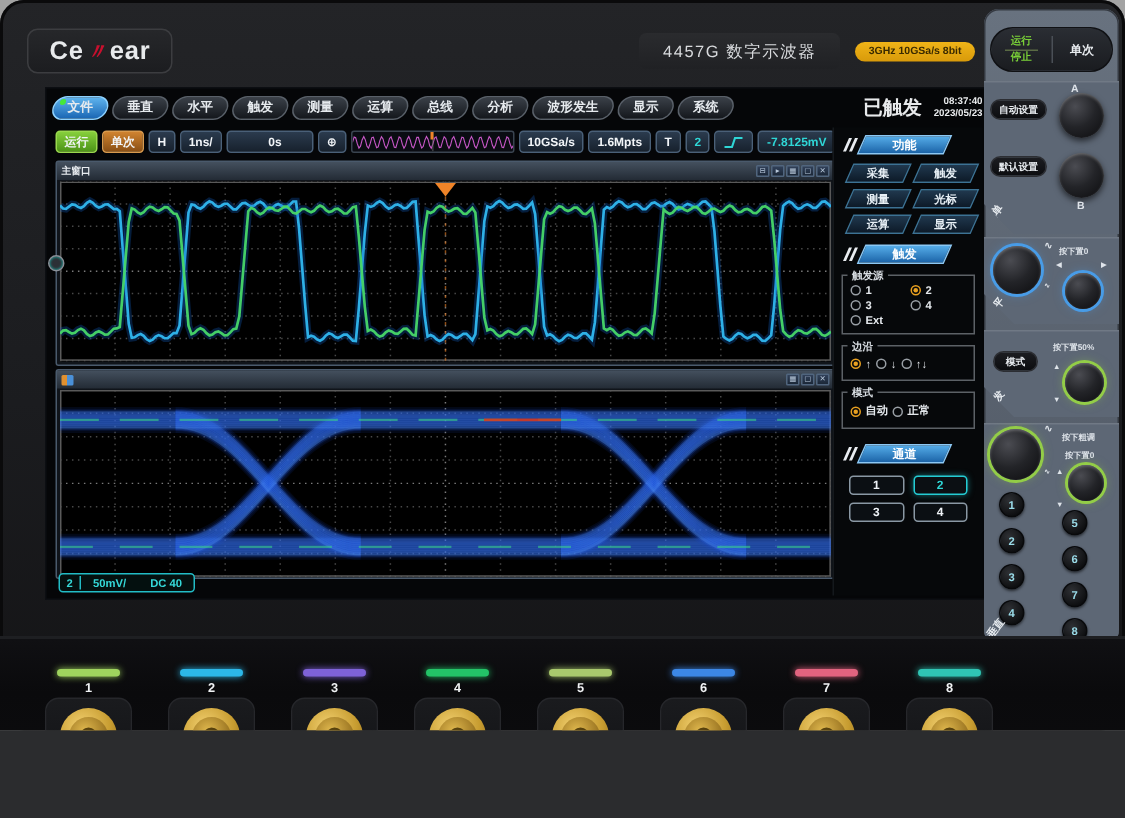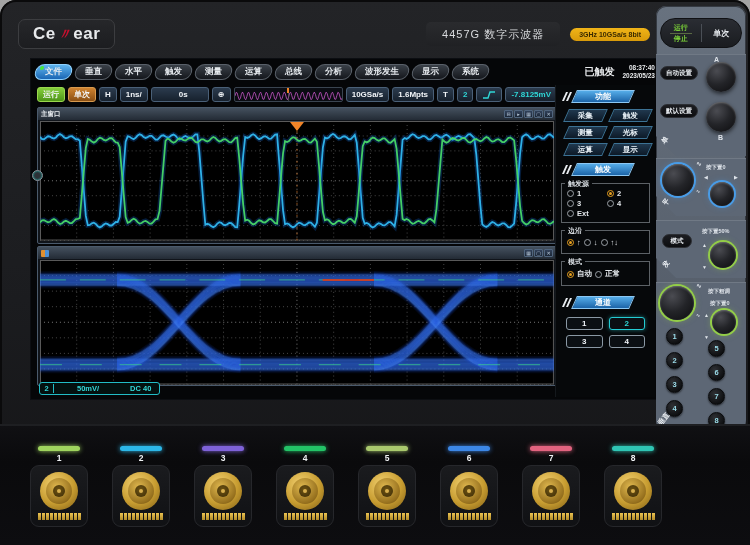--- a/index.html
+++ b/index.html
@@ -1,35 +1,35 @@
 <!DOCTYPE html>
 <html><head>
 <meta charset="utf-8">
 <style>
   html,body{margin:0;padding:0;background:#2b2c2e;}
   *{box-sizing:border-box;font-family:"Liberation Sans","DejaVu Sans",sans-serif;}
-  .stage{position:relative;width:750px;height:545px;overflow:hidden;background:#a3a3a3;}
+  .stage{position:relative;width:750px;height:487px;overflow:hidden;background:#a3a3a3;}
   .device{position:absolute;inset:0;border-radius:16px;background:linear-gradient(180deg,#232427 0%,#1b1c1f 55%,#141416 100%);box-shadow:inset 0 0 0 2px #0a0a0b;}
 
   
   .top-bar{position:absolute;left:18px;top:14px;right:100px;height:40px;display:flex;align-items:center;}
   .logo{display:flex;align-items:center;height:30px;padding:0 14px;border:1px solid #3c3d40;border-radius:7px;background:linear-gradient(180deg,#26272a,#1c1d20);}
   .logo span{color:#e8eaec;font-size:17px;font-weight:bold;letter-spacing:.5px;}
   .logo .slash{color:#c8102e;font-style:italic;font-weight:bold;margin:0 1px;font-size:15px;}
   .model-title{margin-left:auto;height:24px;display:flex;align-items:center;padding:0 16px;border-radius:5px;background:linear-gradient(180deg,#2a2b2e,#202124);color:#d8dadd;font-size:11px;font-weight:normal;letter-spacing:1px;}
   .spec-badge{margin-left:10px;height:13px;display:flex;align-items:center;padding:0 9px;border-radius:7px;background:linear-gradient(180deg,#f0b418,#d89a0a);color:#3a2a00;font-size:7px;font-weight:bold;}
 
   
   .screen{position:absolute;left:30px;top:58px;width:628px;height:342px;background:#050608;border:1px solid #0c0e12;}
   .menu-bar{position:absolute;left:4px;top:2px;right:2px;height:22px;display:flex;align-items:center;}
   .tab{position:relative;height:16px;padding:0 9px;margin-right:3px;background:linear-gradient(180deg,#3a4048,#14171c);border:1px solid #596069;border-radius:8px;transform:skewX(-14deg);display:flex;align-items:center;cursor:pointer;}
   .tab span{transform:skewX(14deg);color:#e6eaee;font-size:8.5px;font-weight:bold;white-space:nowrap;}
   .tab.active{background:linear-gradient(180deg,#5fb4ee,#1a66b4);border-color:#8ed2ff;}
   .tab.active::after{content:'';position:absolute;top:1px;left:3px;width:4px;height:4px;border-radius:50%;background:#46e83a;}
-  .trig-state{margin-left:8px;color:#e8eaec;font-size:10px;font-weight:bold;white-space:nowrap;}
+  .trig-state{margin-left:8px;color:#e8eaec;font-size:13px;font-weight:bold;white-space:nowrap;}
   .clock{margin-left:8px;text-align:right;color:#e8eaec;font-size:6.5px;line-height:8px;font-weight:bold;white-space:nowrap;}
 
   .status-bar{position:absolute;left:6px;top:26px;width:520px;height:19px;display:flex;align-items:center;gap:3px;}
   .sb{height:15px;padding:0 5px;background:linear-gradient(180deg,#2b3b4e,#17212d);border:1px solid #4a6078;border-radius:3px;color:#f2f5f8;font-size:8px;font-weight:bold;display:flex;align-items:center;justify-content:center;white-space:nowrap;}
   .sb.green{background:linear-gradient(180deg,#86cf3c,#4d9417);border-color:#9ad84e;}
   .sb.orange{background:linear-gradient(180deg,#cf8330,#8a4f14);border-color:#d89a4e;}
   .sb.teal{color:#2fd6d6;}
   .sb.wide{min-width:58px;padding-left:12px;}
   .preview{flex:1 1 auto;height:15px;background:#0a0c12;border:1px solid #3a4450;border-radius:2px;position:relative;overflow:hidden;}
   .preview .pm{position:absolute;left:50%;top:0;width:2px;height:5px;margin-left:-1px;background:#f08428;}
@@ -39,21 +39,21 @@
   .wtitle{height:12px;background:linear-gradient(180deg,#44505e,#232b35);display:flex;align-items:center;padding:0 3px;}
   .wtitle .wt{color:#e8ecf0;font-size:6.5px;font-weight:bold;}
   .wbtns{margin-left:auto;display:flex;gap:1px;}
   .wb{width:9px;height:8px;background:linear-gradient(180deg,#31415a,#1b2737);border:1px solid #50657e;color:#b8c8da;font-size:5px;line-height:6px;text-align:center;border-radius:1px;cursor:pointer;}
   .plot{position:absolute;left:2px;right:2px;top:13px;bottom:2px;background:#000;}
   .plot svg{position:absolute;inset:0;}
   .lvl-marker{position:absolute;left:-6px;top:46%;width:11px;height:11px;border-radius:50%;background:#2c3036;border:1px solid #8a9098;box-shadow:inset 0 0 2px #18d0c0;}
 
   .channel-badge{position:absolute;left:8px;bottom:4px;height:13px;display:flex;align-items:center;border:1px solid #22bcc6;border-radius:3px;background:#04100f;color:#35d8d8;font-size:7.5px;font-weight:bold;}
   .channel-badge .cb-num{width:14px;text-align:center;border-right:1px solid #22bcc6;}
-  .channel-badge .cb-scale,.channel-badge .cb-coup{padding:4px 8px;margin-left:15px;}
+  .channel-badge .cb-scale,.channel-badge .cb-coup{padding:4px 8px;}
 
   
   .side-menu{position:absolute;right:2px;top:26px;width:100px;bottom:2px;background:#06080a;border-left:1px solid #14181c;padding:2px 4px;}
   .hdr{position:relative;margin:3px 0 4px 14px;width:58px;height:13px;transform:skewX(-24deg);background:linear-gradient(180deg,#55acе8,#1c64a8);background:linear-gradient(180deg,#55ace8,#1c64a8);border:1px solid #8cc8f4;display:flex;align-items:center;justify-content:center;}
   .hdr span{transform:skewX(24deg);color:#fff;font-size:8px;font-weight:bold;}
   .hdr::before{content:'';position:absolute;left:-7px;top:1px;width:2px;height:9px;background:#e8ecf0;transform:skewX(0deg);}
   .hdr::after{content:'';position:absolute;left:-11px;top:1px;width:2px;height:9px;background:#e8ecf0;}
   .fn-grid{display:grid;grid-template-columns:1fr 1fr;gap:4px 6px;padding:2px 2px 4px 6px;}
   .fn-btn{height:13px;transform:skewX(-24deg);background:linear-gradient(180deg,#20384e,#0d1a28);border:1px solid #3c7294;display:flex;align-items:center;justify-content:center;cursor:pointer;}
   .fn-btn span{transform:skewX(24deg);color:#e8f0f6;font-size:7.5px;font-weight:bold;}

